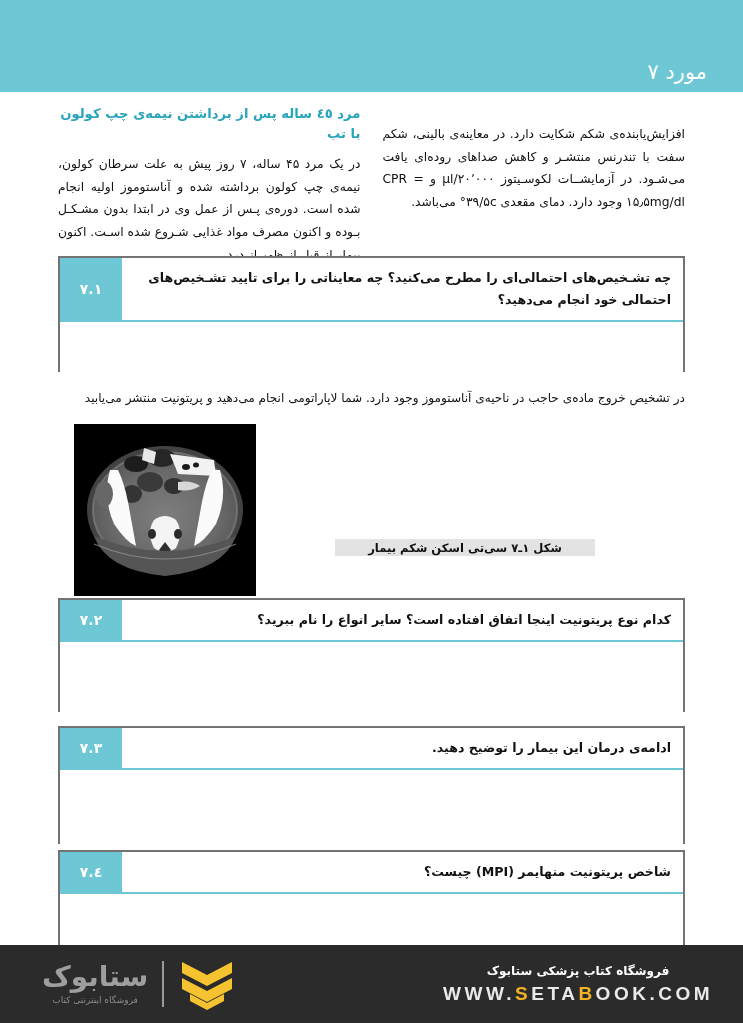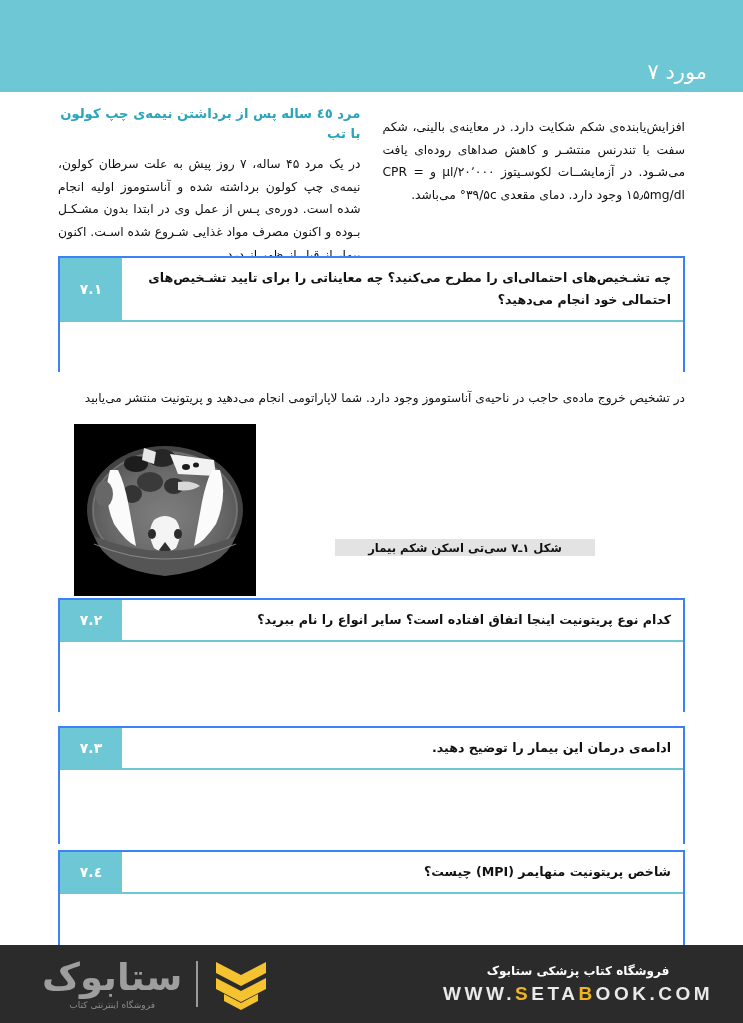--- a/index.html
+++ b/index.html
@@ -61,21 +61,21 @@
     text-align: justify;
     text-align-last: right;
     direction: rtl;
   }
   .intro-col.left .intro-body { text-align: justify; text-align-last: right; }
 
   
   .qblock {
     position: absolute;
     left: 58px; right: 58px;
-    border: 2px solid #3b82f6;
+    border: 2px solid #737373;
     background: #ffffff;
   }
   .qhead {
     display: flex;
     flex-direction: row-reverse;
     align-items: stretch;
     border-bottom: 2px solid #6ec7d4;
     background: #ffffff;
   }
   .qnum {
@@ -180,21 +180,21 @@
     display: flex;
     flex-direction: row;
     align-items: center;
     gap: 14px;
   }
   .logo-mark { width: 58px; height: 52px; }
   .logo-divider { width: 2px; height: 46px; background: #9a9a9a; }
   .logo-word { text-align: center; direction: rtl; }
   .logo-seta {
     color: #9e9e9e;
-    font-size: 37px;
+    font-size: 28px;
     font-weight: bold;
     line-height: 1;
     letter-spacing: -1px;
   }
   .logo-tagline {
     color: #8c8c8c;
     font-size: 9px;
     margin-top: 4px;
     letter-spacing: 0.4px;
   }
@@ -207,21 +207,21 @@
   <div class="header-band">
     <div class="header-title">مورد ۷</div>
   </div>
 
   <div class="intro">
     <div class="intro-col right">
       <div class="case-title">مرد ٤٥ ساله پس از برداشتن نیمه‌ی چپ کولون با تب</div>
       <div class="intro-body">در یک مرد ۴۵ ساله، ۷ روز پیش به علت سرطان کولون، نیمه‌ی چپ کولون برداشته شده و آناستوموز اولیه انجام شده است. دوره‌ی پـس از عمل وی در ابتدا بدون مشـکـل بـوده و اکنون مصرف مواد غذایی شـروع شده اسـت. اکنون بیمار از قبل از ظهر از درد</div>
     </div>
     <div class="intro-col left">
-      <div class="intro-body" style="margin-top:12px;">افزایش‌یابنده‌ی شکم شکایت دارد. در معاینه‌ی بالینی، شکم سفت با تندرنس منتشـر و کاهش صداهای روده‌ای یافت می‌شـود. در آزمایشــات لکوسـیتوز ۲۰٬۰۰۰/μl و CPR = ۱۵٫۵mg/dl وجود دارد. دمای مقعدی ۳۹/۵c° می‌باشد.</div>
+      <div class="intro-body" style="margin-top:19px;">افزایش‌یابنده‌ی شکم شکایت دارد. در معاینه‌ی بالینی، شکم سفت با تندرنس منتشـر و کاهش صداهای روده‌ای یافت می‌شـود. در آزمایشــات لکوسـیتوز ۲۰٬۰۰۰/μl و CPR = ۱۵٫۵mg/dl وجود دارد. دمای مقعدی ۳۹/۵c° می‌باشد.</div>
     </div>
   </div>
 
   <div class="qblock" style="top:256px; height:116px;">
     <div class="qhead">
       <div class="qnum">۷.۱</div>
       <div class="qtext">چه تشـخیص‌های احتمالی‌ای را مطرح می‌کنید؟ چه معایناتی را برای تایید تشـخیص‌های احتمالی خود انجام می‌دهید؟</div>
     </div>
     <div class="qanswer" style="height:52px;"></div>
   </div>

